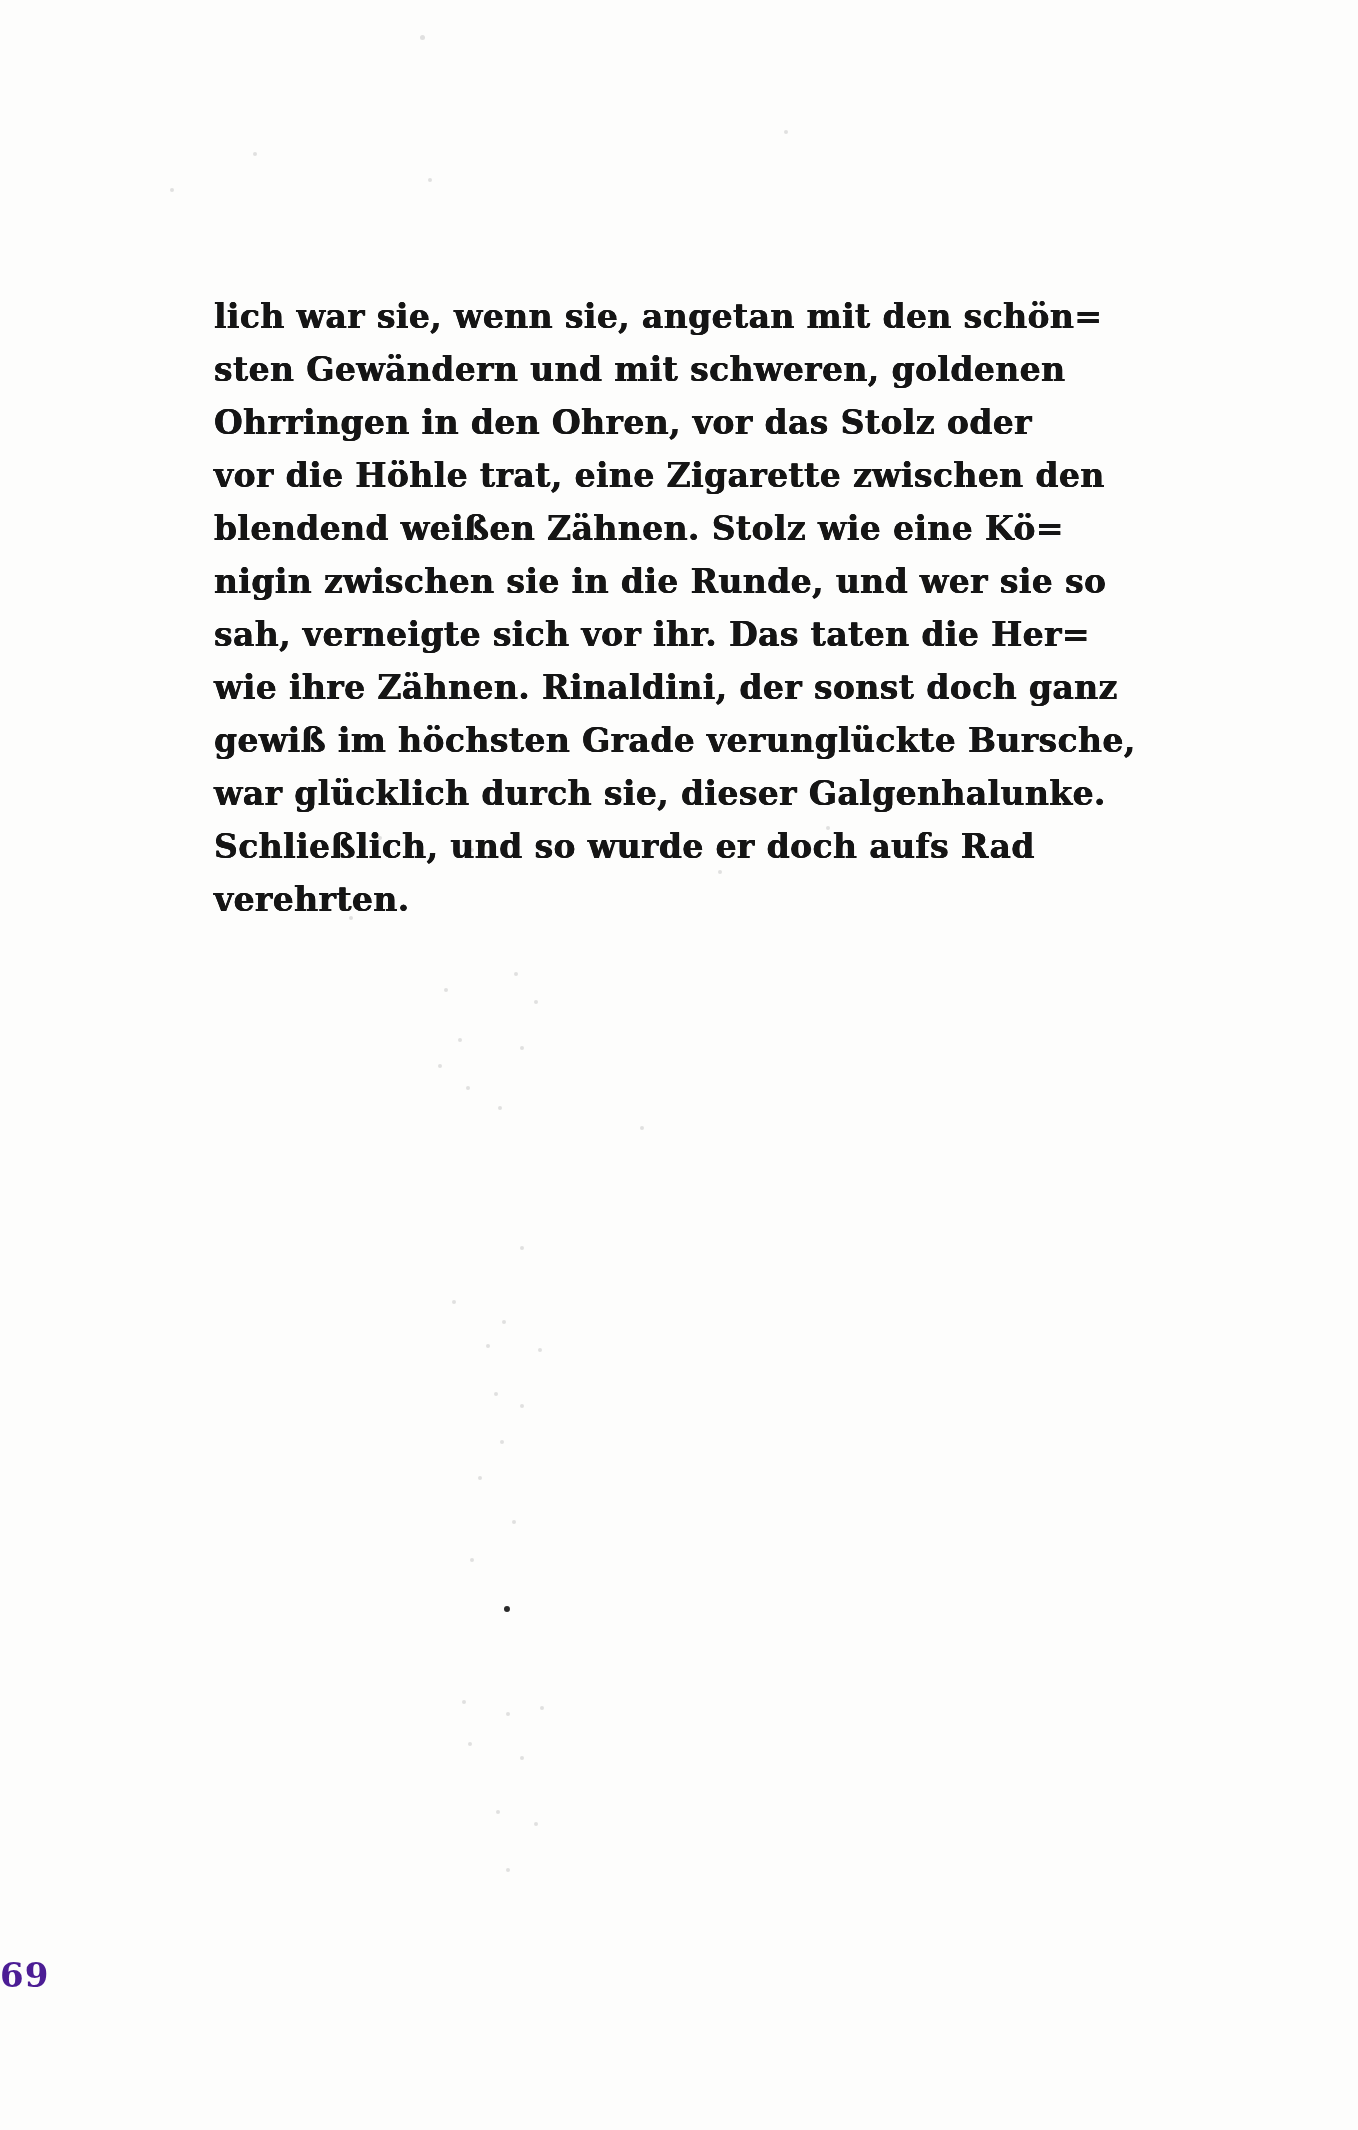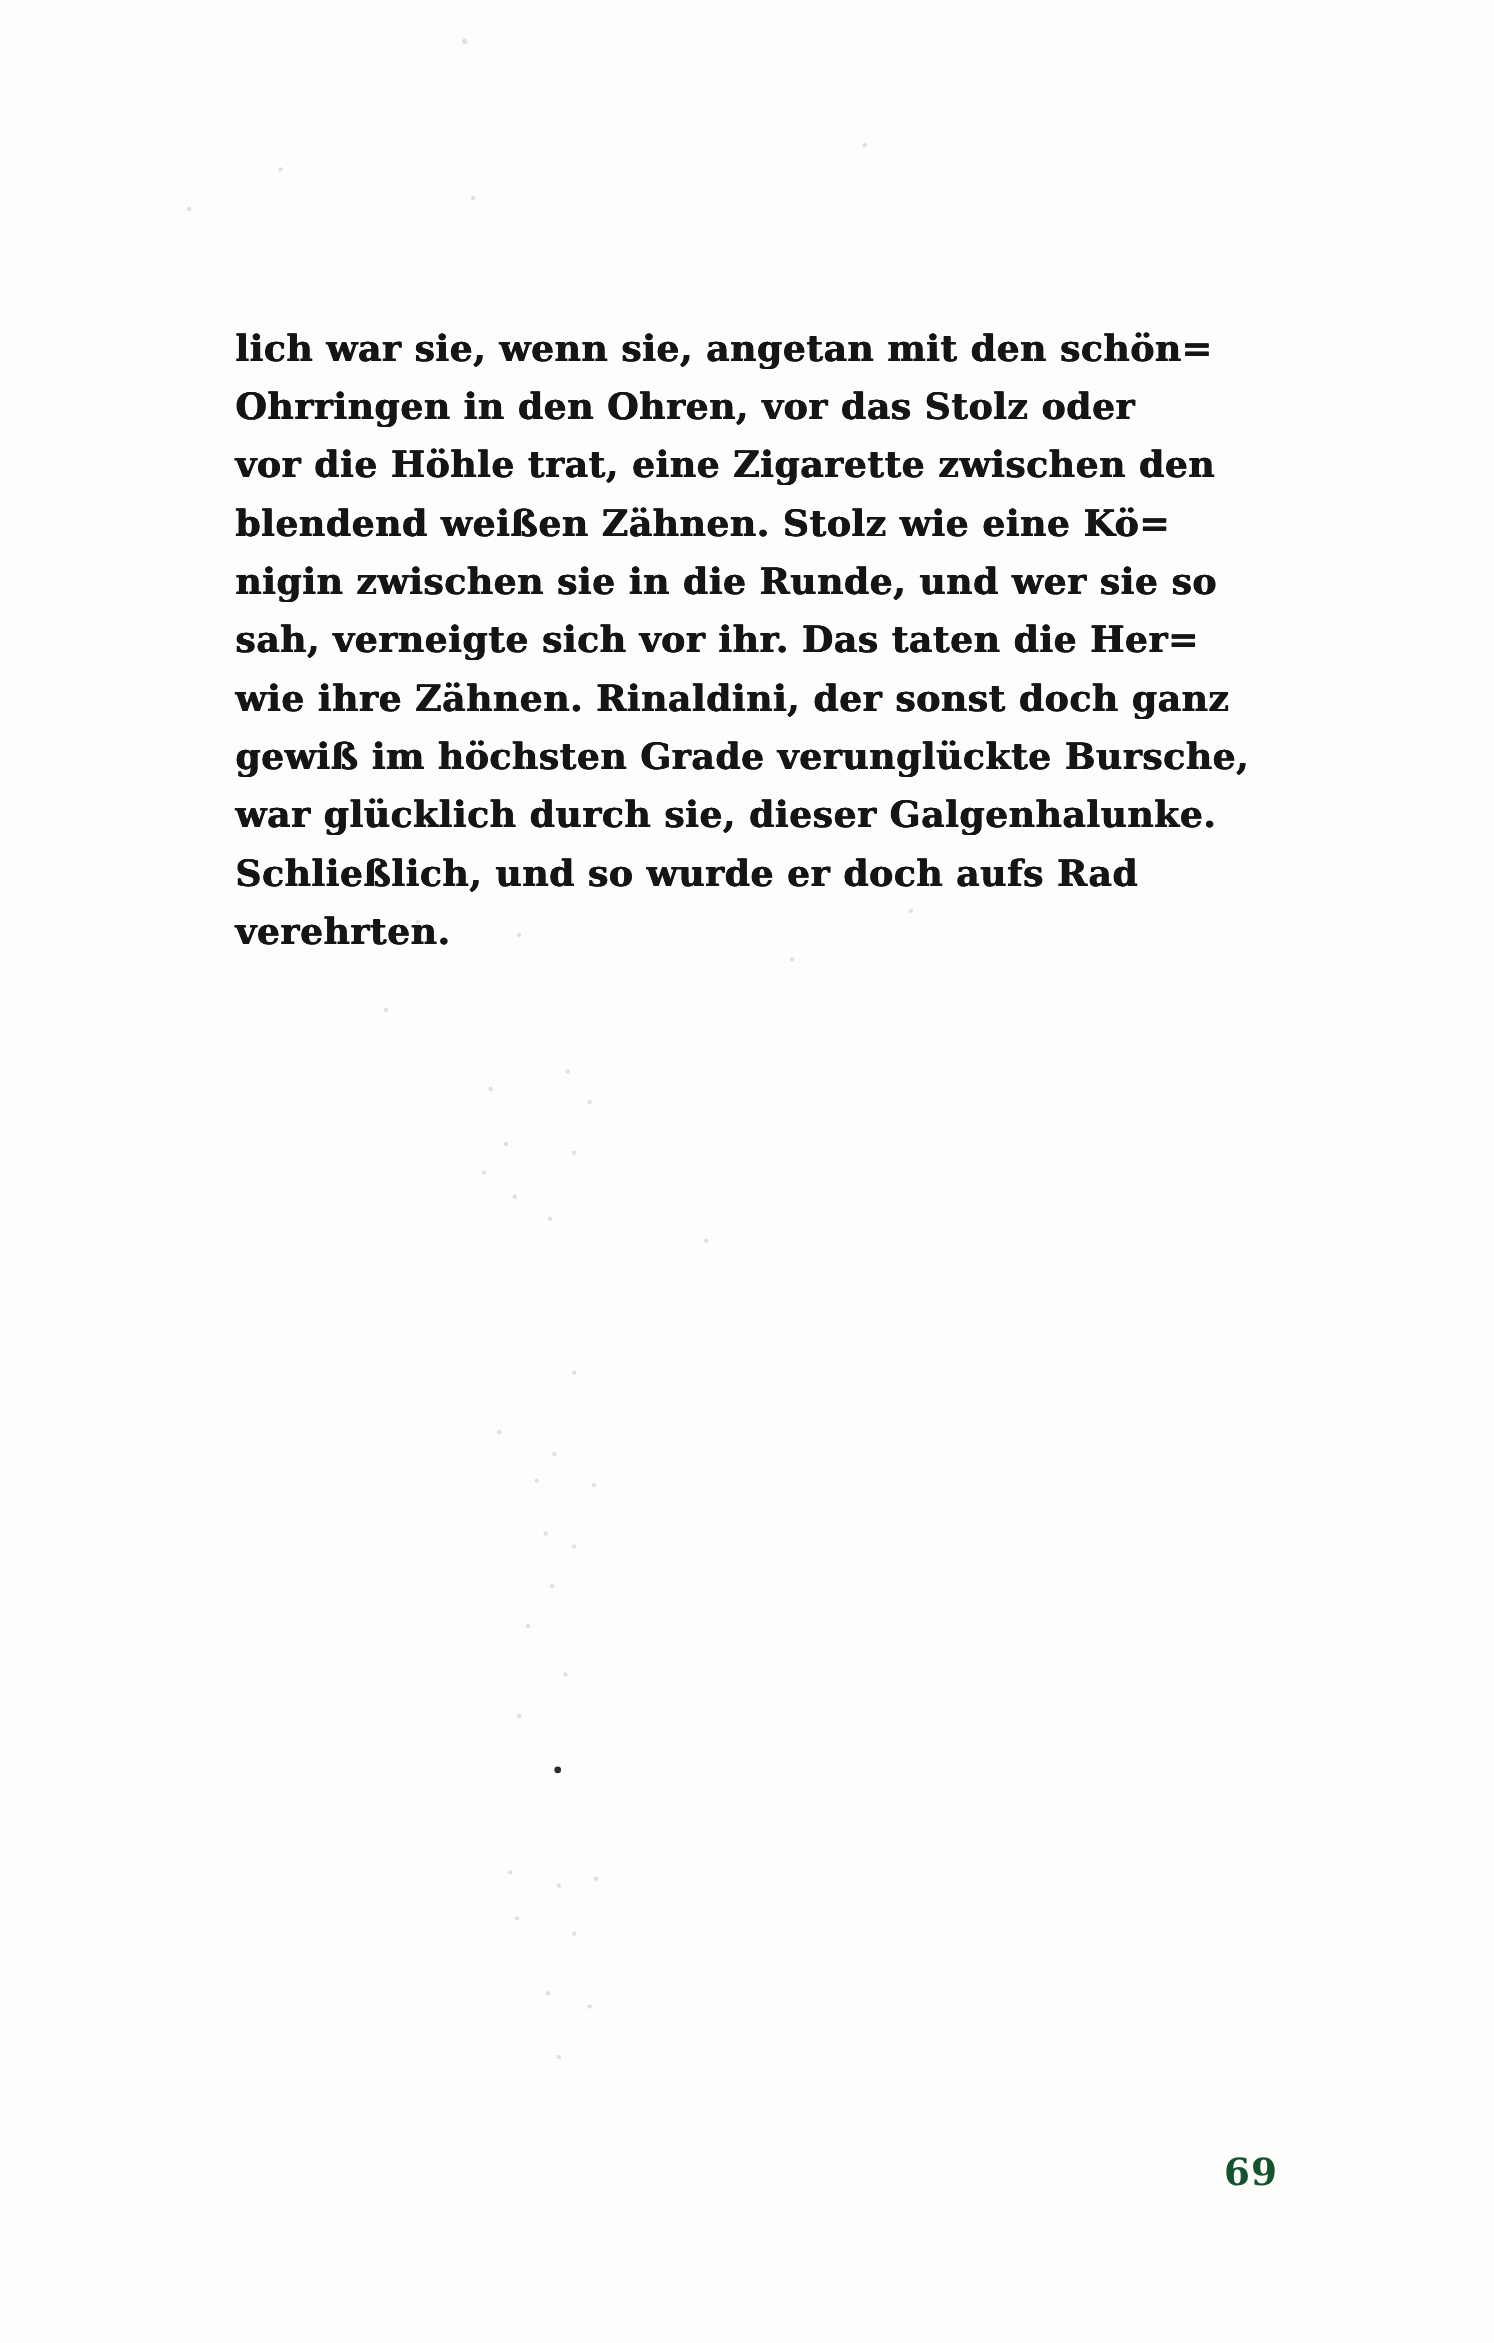--- a/index.html
+++ b/index.html
@@ -51,25 +51,25 @@
     font-weight: 600;
     
     text-shadow: 0.35px 0 0 #151515, -0.35px 0 0 #151515;
   }
 
   .page-number {
     position: absolute;
     left: 0;
     top: 1955px;
     width: 1162px;
-    text-align: right;
+    text-align: left;
     font-family: "DejaVu Serif", serif;
     font-size: 34px;
     font-weight: 700;
-    color: #14532d;
+    color: #4c1d95;
     letter-spacing: 1px;
   }
 
   .dot-mark {
     position: absolute;
     width: 6px;
     height: 6px;
     background: #2a2a2a;
     border-radius: 50%;
   }
@@ -114,20 +114,21 @@
   <div class="speckle" style="left:506px; top:1712px; width:4px; height:4px;"></div>
   <div class="speckle" style="left:540px; top:1706px; width:4px; height:4px;"></div>
   <div class="speckle" style="left:468px; top:1742px; width:4px; height:4px;"></div>
   <div class="speckle" style="left:520px; top:1756px; width:4px; height:4px;"></div>
   <div class="speckle" style="left:496px; top:1810px; width:4px; height:4px;"></div>
   <div class="speckle" style="left:534px; top:1822px; width:4px; height:4px;"></div>
   <div class="speckle" style="left:506px; top:1868px; width:4px; height:4px;"></div>
 
   <div class="text-block">
     <div class="line">lich war sie, wenn sie, angetan mit den schön=</div>
+    <div class="line">sten  Gewändern  und  mit  schweren,  goldenen</div>
     <div class="line">Ohrringen  in  den  Ohren,  vor  das  Stolz  oder</div>
     <div class="line">vor die Höhle trat, eine Zigarette zwischen den</div>
     <div class="line">blendend weißen Zähnen. Stolz wie eine Kö=</div>
     <div class="line">nigin zwischen sie in die Runde, und wer sie so</div>
     <div class="line">sah, verneigte sich vor ihr. Das taten die Her=</div>
     <div class="line">wie ihre Zähnen. Rinaldini, der sonst doch ganz</div>
     <div class="line">gewiß im höchsten Grade verunglückte Bursche,</div>
     <div class="line">war glücklich durch sie, dieser Galgenhalunke.</div>
     <div class="line">Schließlich, und so wurde er doch aufs Rad</div>
     <div class="line">verehrten.</div>

